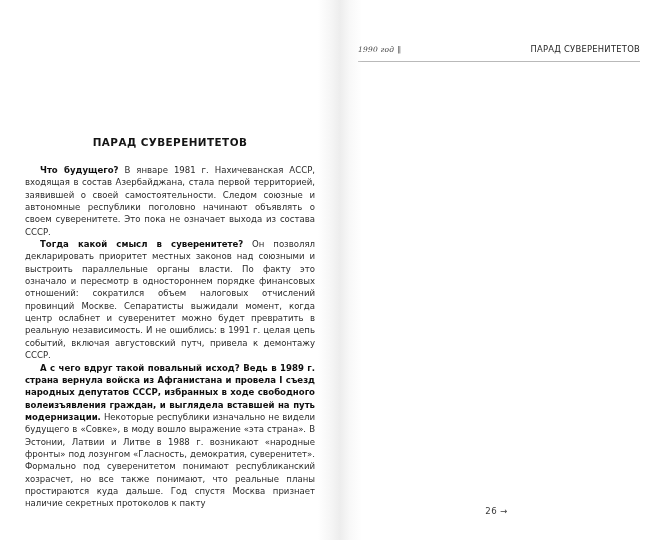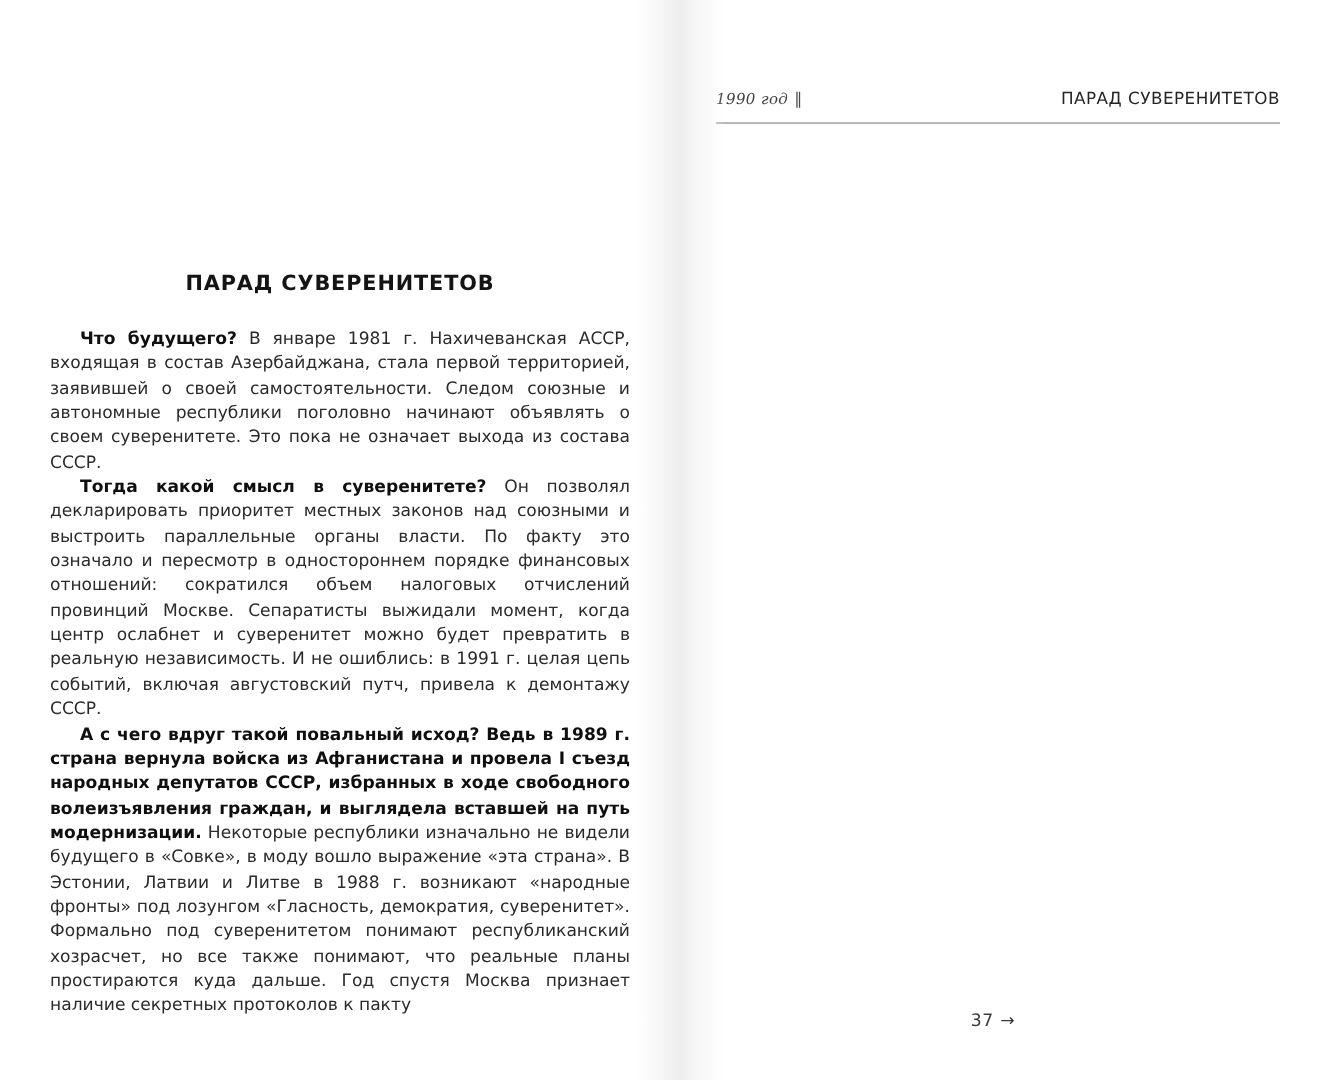--- a/index.html
+++ b/index.html
@@ -167,18 +167,18 @@
 
     <div class="runhead">
       <div class="runhead-row">
         <span class="runhead-year"><span>1990 год</span><span class="runhead-mark">‖</span></span>
         <span class="runhead-title">ПАРАД СУВЕРЕНИТЕТОВ</span>
       </div>
       <div class="runhead-rule"></div>
     </div>
 
     <div class="folio folio-right">
-      <span>37</span><span class="arrow">→</span>
+      <span>26</span><span class="arrow">→</span>
     </div>
   </div>
 
   <div class="gutter"></div>
 </div>
 
 </body></html>

